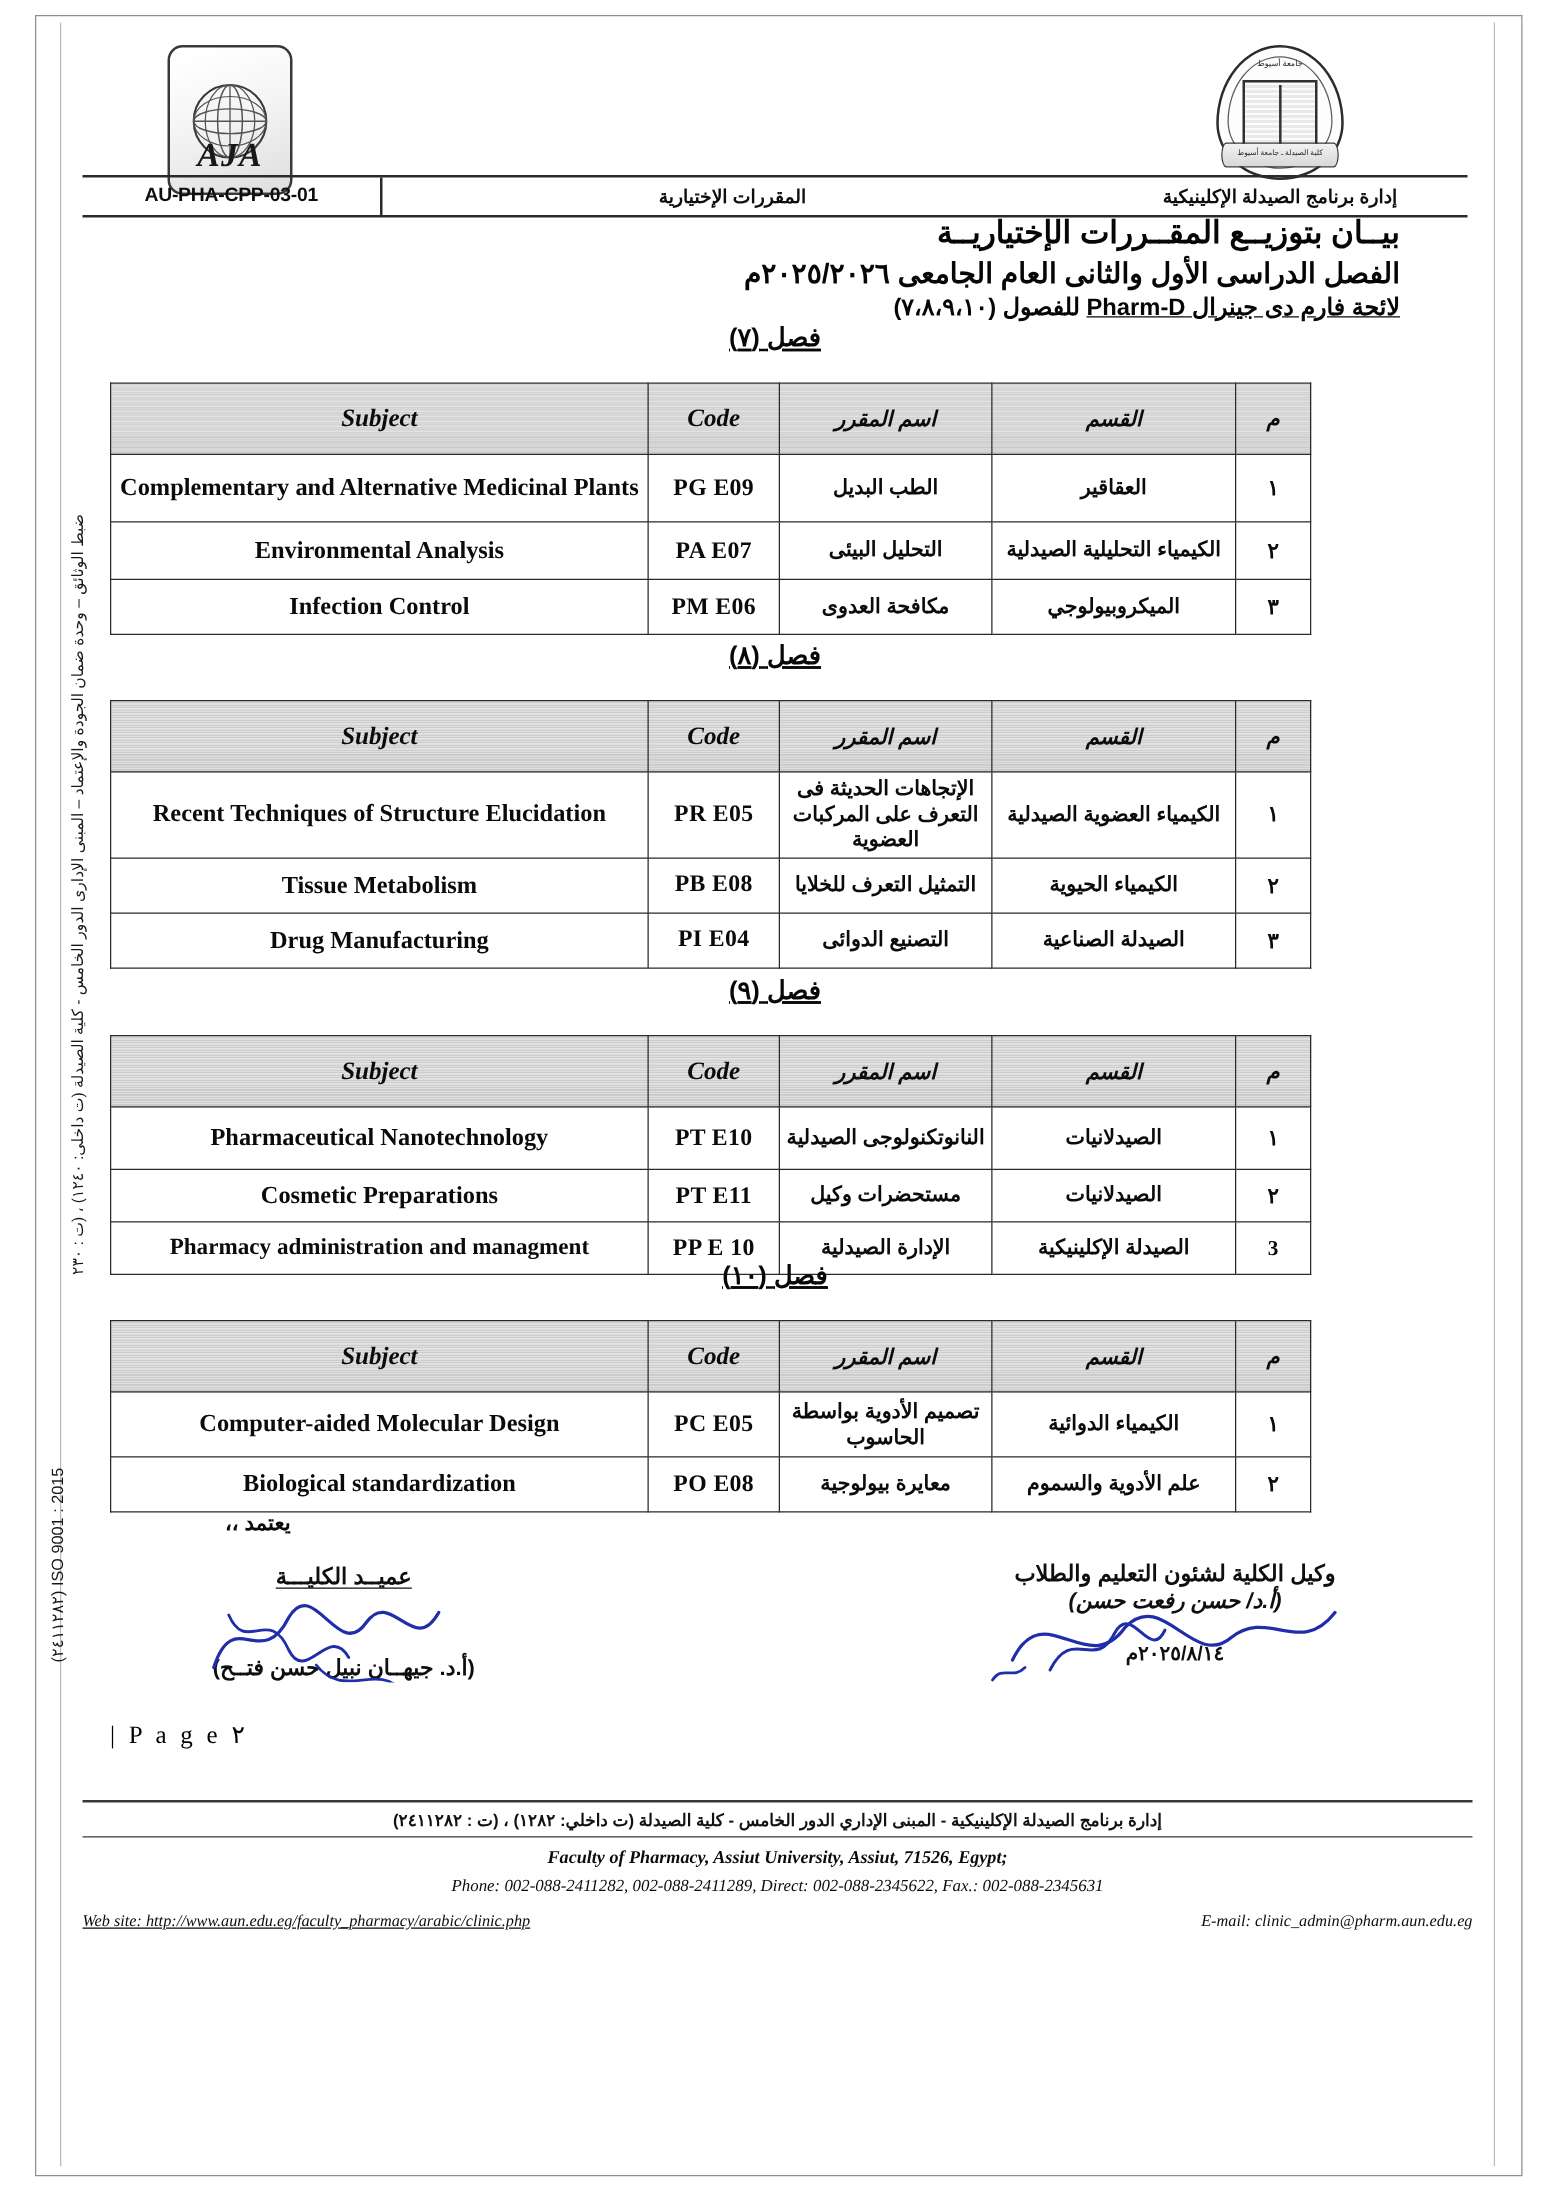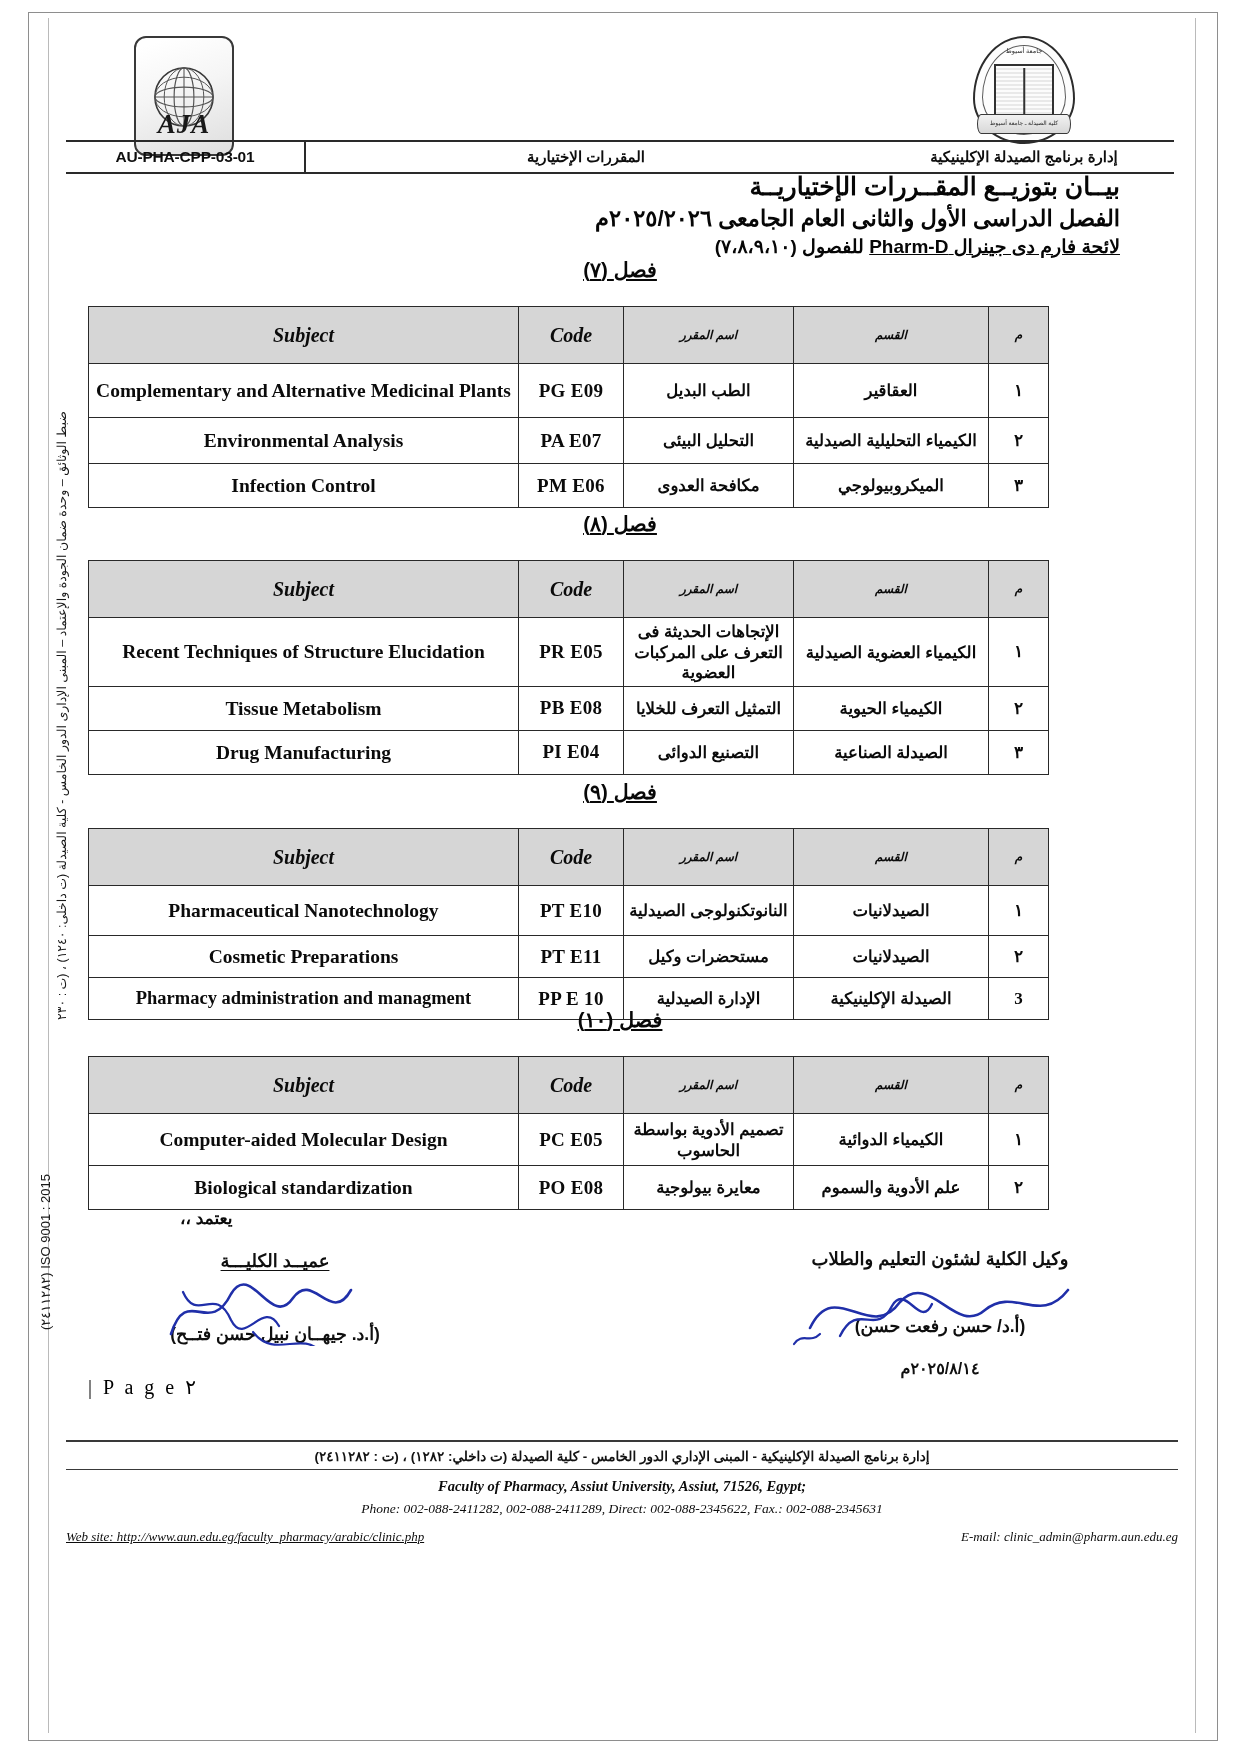--- a/index.html
+++ b/index.html
@@ -223,21 +223,21 @@
     height: 50px;
     font-weight: bold;
     font-style: italic;
   }
   th.h-subject, th.h-code {
     font-family: "Liberation Serif", serif;
     font-size: 20px;
   }
   th.h-ar, th.h-num {
     font-family: "Liberation Sans", sans-serif;
-    font-size: 12px;
+    font-size: 17px;
     direction: rtl;
   }
   td.c-subject {
     font-family: "Liberation Serif", serif;
     font-size: 19.5px;
     font-weight: bold;
     line-height: 1.18;
   }
   td.c-code {
     font-family: "Liberation Serif", serif;
@@ -610,21 +610,21 @@
 
   <div class="approve">يعتمد ،،</div>
 
   <div class="sig-block sig-right">
     <div class="sig-title">وكيل الكلية لشئون التعليم والطلاب</div>
     <svg class="ink" width="300" height="80" style="left:10px; top:18px;">
       <path d="M30 62 C55 10, 90 78, 120 36 C150 4, 175 70, 205 44 C235 20, 260 60, 288 24" fill="none" stroke="#2231a8" stroke-width="2.6" stroke-linecap="round"></path>
       <path d="M60 70 C78 34, 96 72, 112 40 C126 16, 140 64, 152 38" fill="none" stroke="#2231a8" stroke-width="2.4" stroke-linecap="round"></path>
       <path d="M14 78 C22 66, 30 78, 40 68" fill="none" stroke="#2231a8" stroke-width="2.2" stroke-linecap="round"></path>
     </svg>
-    <div class="sig-name" style="margin-top:46px;">(أ.د/ حسن رفعت حسن)</div>
+    <div class="sig-name" style="font-style:italic;">(أ.د/ حسن رفعت حسن)</div>
     <div class="sig-date">٢٠٢٥/٨/١٤م</div>
   </div>
 
   <div class="sig-block sig-left">
     <div class="sig-title" style="text-decoration:underline; text-underline-offset:3px;">عميــد الكليـــة</div>
     <svg class="ink" width="280" height="82" style="left:25px; top:14px;">
       <path d="M36 70 C52 20, 74 74, 96 30 C116 -4, 136 66, 158 34 C178 6, 196 62, 216 26" fill="none" stroke="#2231a8" stroke-width="2.6" stroke-linecap="round"></path>
       <path d="M48 28 C62 60, 80 20, 96 56 C110 84, 128 34, 144 62" fill="none" stroke="#2231a8" stroke-width="2.3" stroke-linecap="round"></path>
       <path d="M118 68 C140 96, 166 66, 186 88" fill="none" stroke="#2231a8" stroke-width="2.2" stroke-linecap="round"></path>
     </svg>

